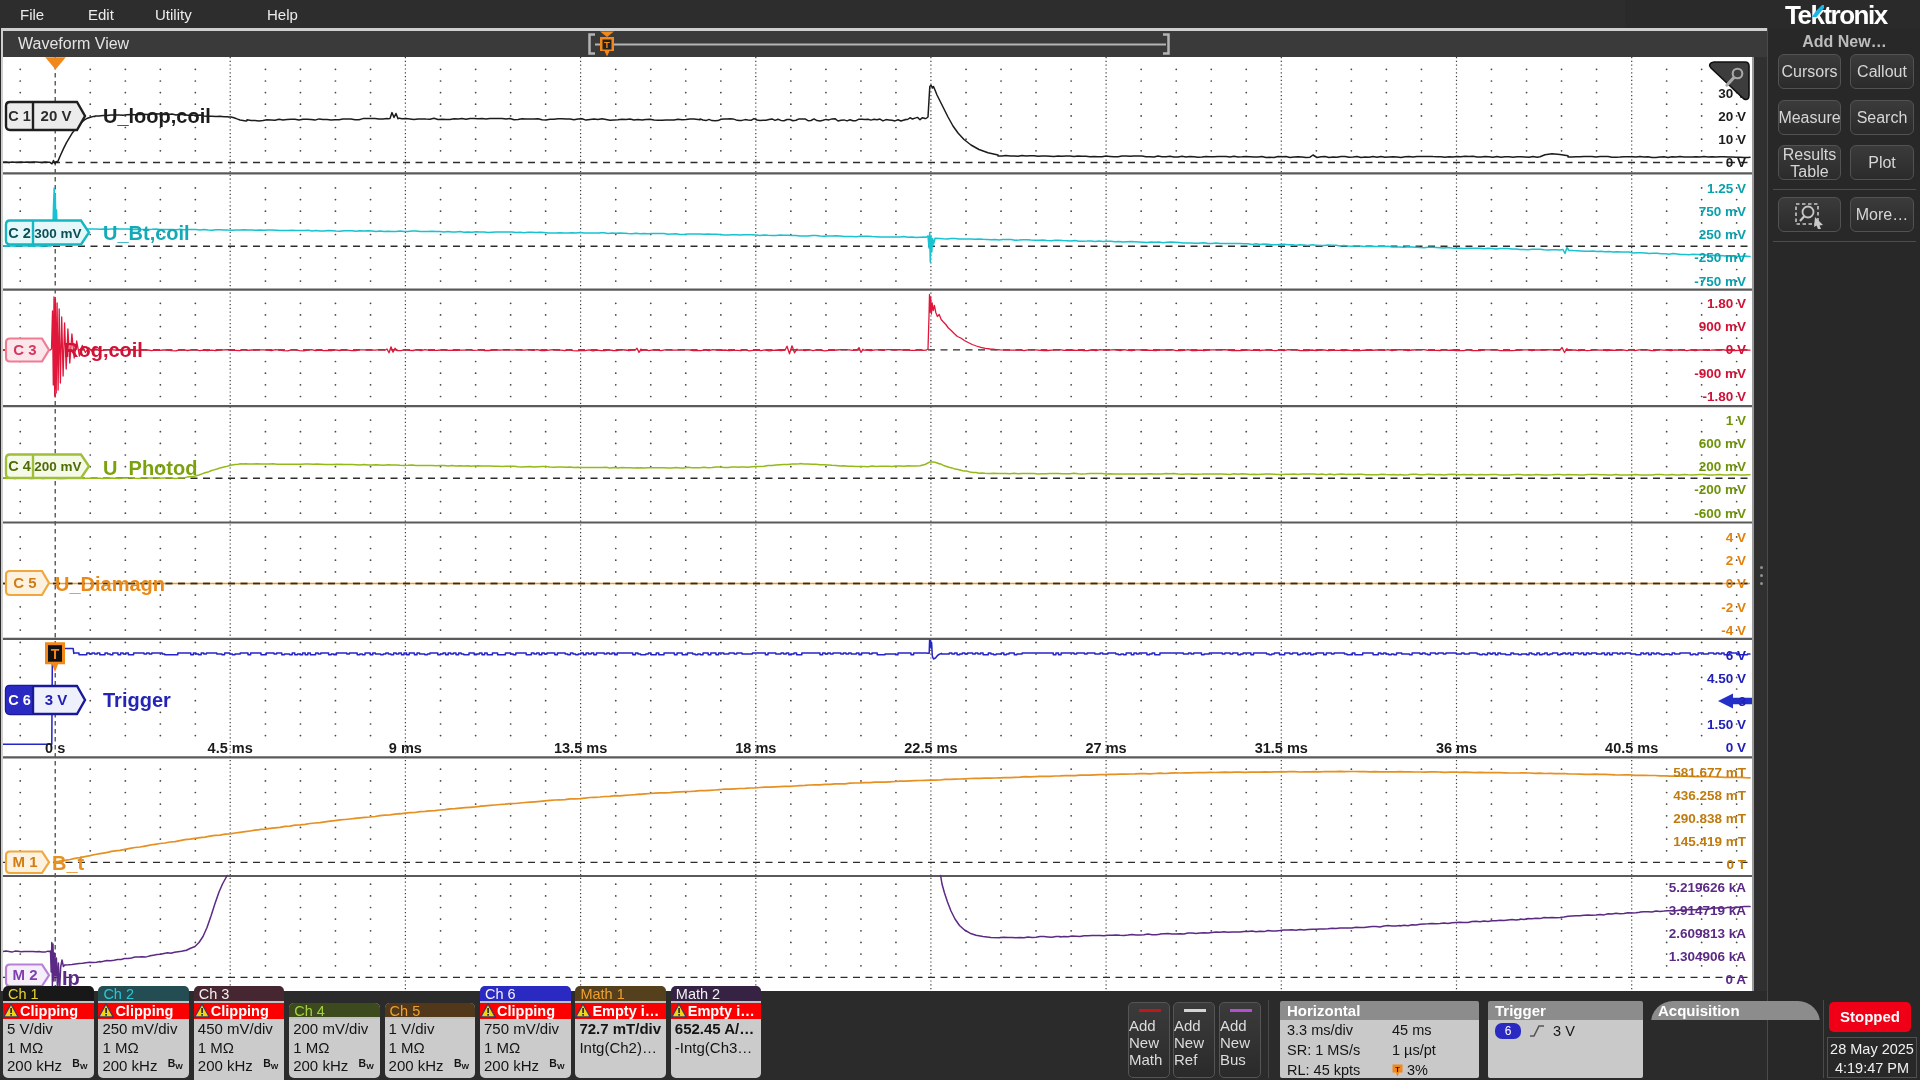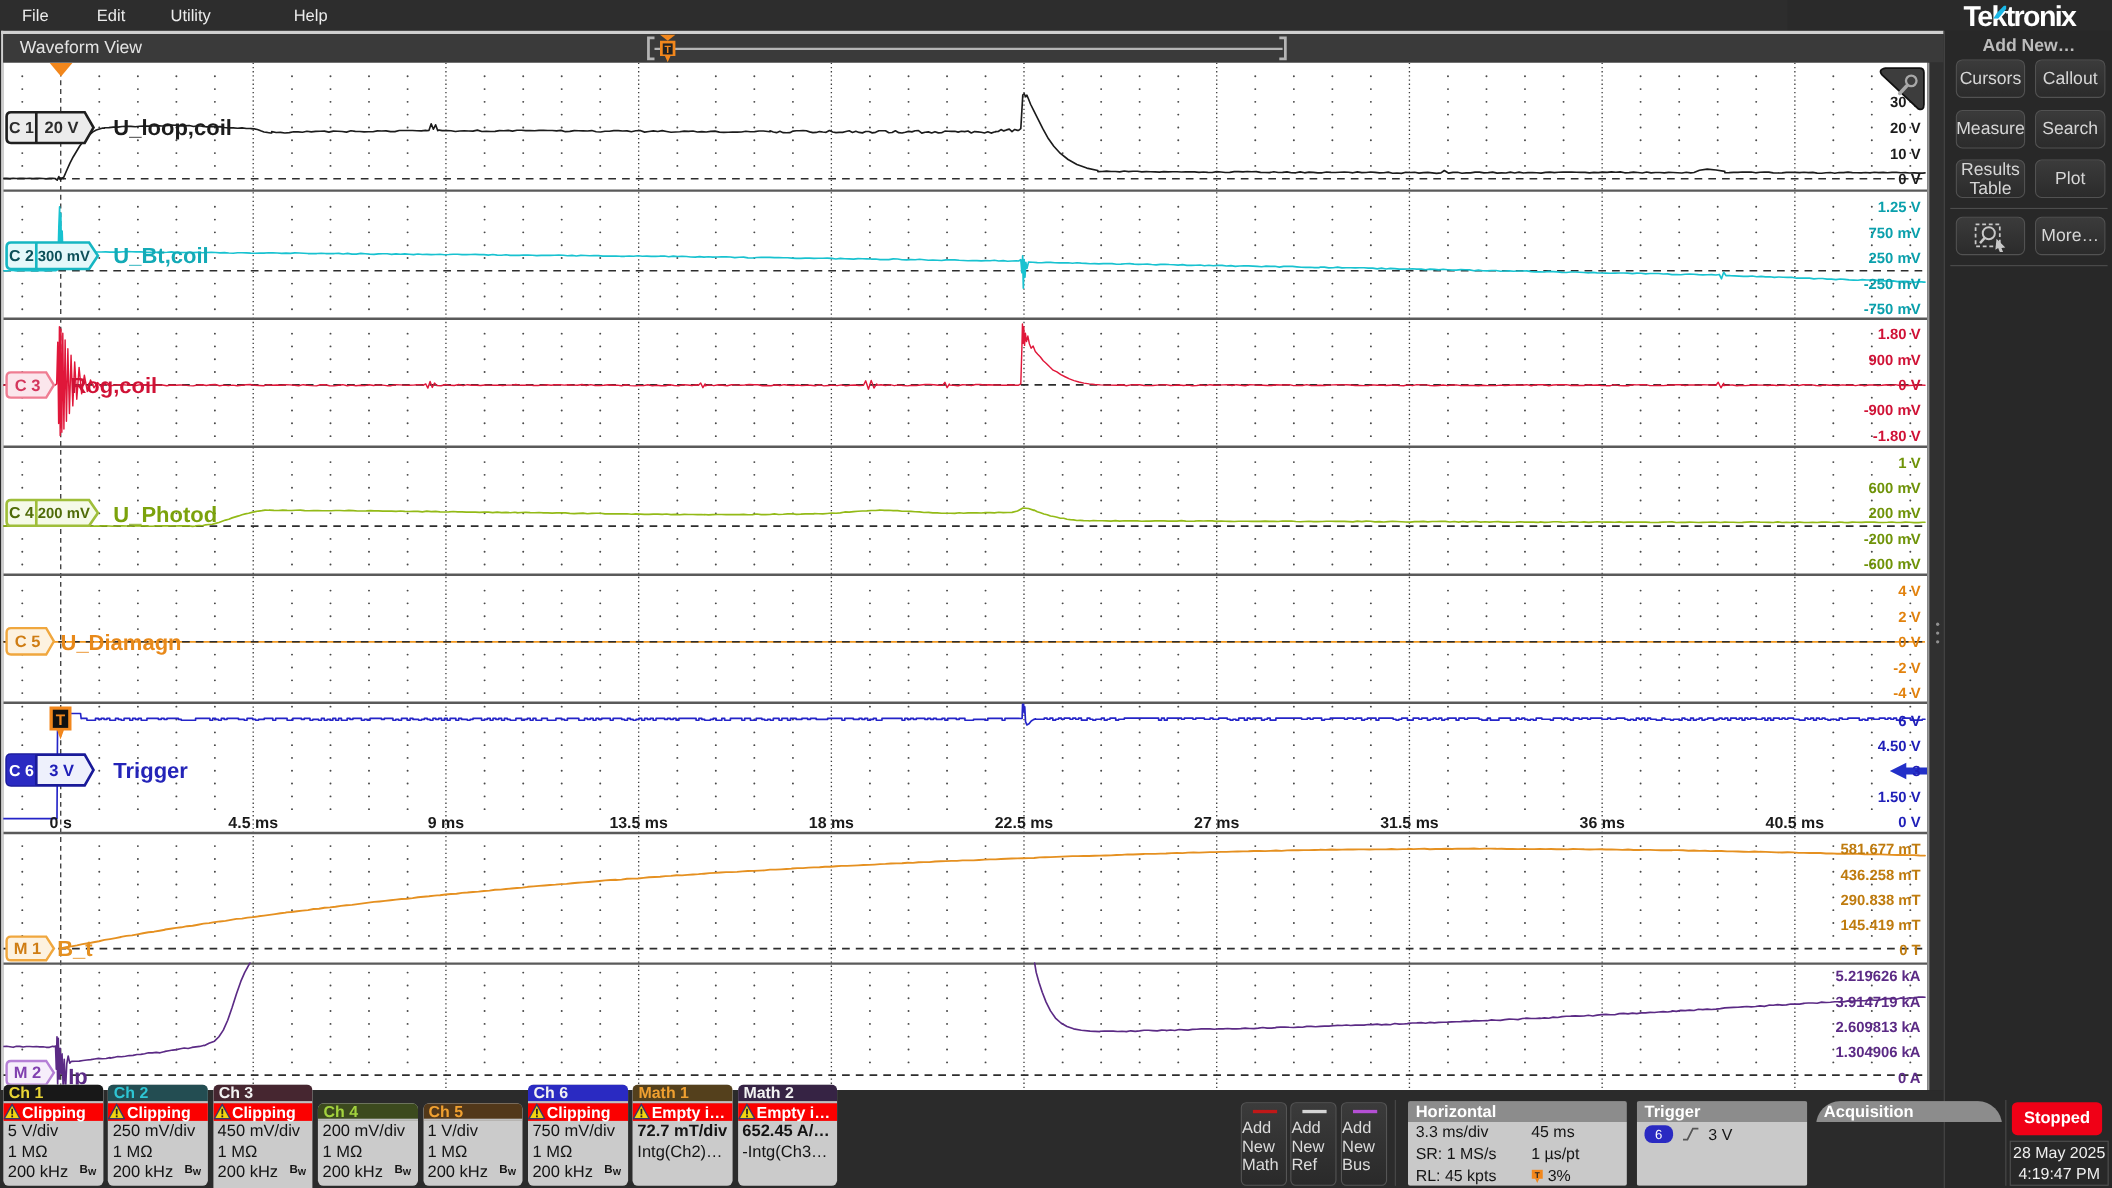--- a/index.html
+++ b/index.html
@@ -13,21 +13,21 @@
 #titlebar { left:3px; top:31px; width:1764px; height:26px; background:#3a3a3a; color:#e4e4e4; font-size:16px; }
 #wfarea { left:3px; top:57px; width:1749px; height:934px; background:#fff; }
 #rstrip { left:1752px; top:57px; width:15px; height:934px; background:#303030; border-left:2px solid #9a9a9a; }
 #rstrip i { position:absolute; left:6px; width:3px; height:3px; border-radius:50%; background:#909090; }
 #sidebar { left:1767px; top:28px; width:153px; height:1052px; background:#282828; border-left:1px solid #4a4a4a; }
 .sbtn { position:absolute; background:linear-gradient(#3b3b3b,#2b2b2b); border:1px solid #525252; border-radius:6px;
   color:#d6d6d6; font-size:16px; display:flex; align-items:center; justify-content:center; text-align:center; line-height:17px; }
 .sep { position:absolute; left:5px; width:143px; height:1px; background:#4d4d4d; }
 #botbar { left:0; top:991px; width:1767px; height:89px; background:#2b2b2b; }
 .cbadge { position:absolute; width:90.5px; border-radius:5px; overflow:hidden; background:#cbcbcb; }
-.chdr { height:16.5px; font-size:14.5px; font-weight:bold; padding:0 0 0 5px; line-height:16px; border-bottom:2px solid #c0c0c0; }
+.chdr { height:16.5px; font-size:14.5px; font-weight:normal; padding:0 0 0 5px; line-height:16px; border-bottom:2px solid #c0c0c0; }
 .cwarn { height:16.5px; background:#fb0000; color:#fff; font-size:14.5px; font-weight:bold; line-height:16.5px; white-space:nowrap; }
 .cbody { padding:1px 4px 0 4px; color:#141414; font-size:15px; }
 .crow { height:18.5px; line-height:18.5px; white-space:nowrap; position:relative; }
 .crow.b { font-weight:bold; }
 .bw { position:absolute; right:2px; top:-3px; font-size:10.5px; font-weight:bold; }
 .bw span { font-size:8px; vertical-align:-2px; }
 .panel { position:absolute; border-radius:2px; overflow:hidden; }
 .phdr { height:19px; background:#8c8c8c; color:#fff; font-size:15px; font-weight:bold; padding-left:7px; line-height:19px; }
 .pbody { background:#c9c9c9; color:#141414; font-size:14.5px; position:relative; }
 .prow { position:absolute; left:7px; white-space:nowrap; }

